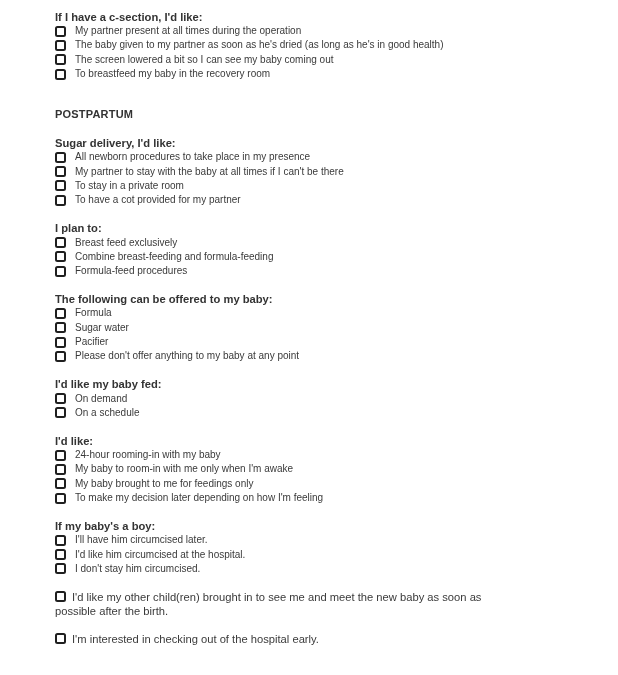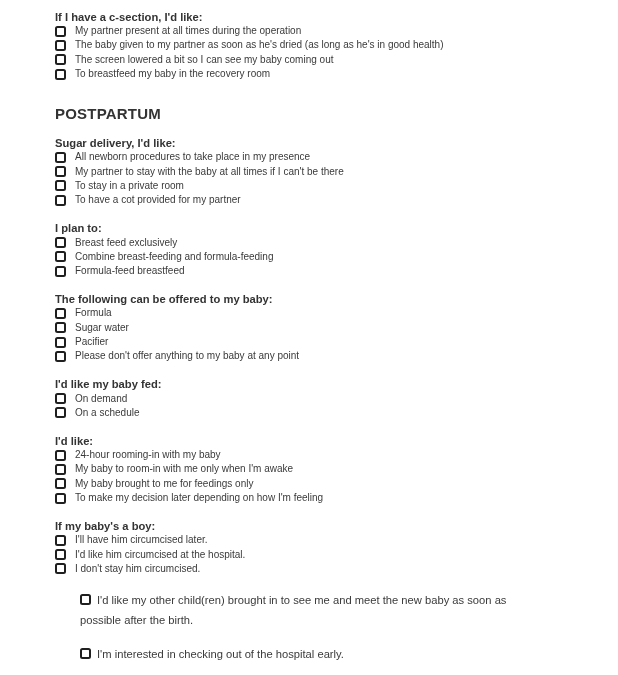--- a/index.html
+++ b/index.html
@@ -4,38 +4,38 @@
   <style>
     html, body { margin: 0; padding: 0; background: #ffffff; }
     body {
       width: 618px; height: 675px; overflow: hidden; position: relative;
       font-family: "Liberation Sans", sans-serif;
       color: #2b2b2b;
     }
     .page { position: absolute; left: 55px; top: 8px; width: 540px; }
     .group { margin: 0; }
     .section-title {
-      font-size: 15px; font-weight: bold; letter-spacing: 0.2px;
+      font-size: 11px; font-weight: bold; letter-spacing: 0.2px;
       color: #333; margin: 0; line-height: 14px;
     }
     .group-heading {
       font-size: 11.2px; font-weight: bold; color: #333;
       margin: 0; line-height: 14px; height: 14px;
     }
     .option {
       display: flex; align-items: center; height: 14.3px;
       font-size: 10px; line-height: 14px; color: #3a3a3a;
     }
     .checkbox {
       box-sizing: border-box; width: 11px; height: 11px; flex: 0 0 11px;
       border: 2px solid #1f1f1f; border-radius: 2.5px;
       margin-right: 9px; background: #fff;
     }
     .single {
-      font-size: 11.2px; line-height: 20px; color: #3a3a3a; margin-left: 25px;
+      font-size: 11.2px; line-height: 14px; color: #3a3a3a;
     }
     .single .checkbox {
       display: inline-block; vertical-align: -1px; margin-right: 6px;
     }
   </style>
 </head>
 <body>
 
 <div class="page">
 
@@ -86,21 +86,21 @@
     <div class="option">
       <span class="checkbox"></span>
       <span>Breast feed exclusively</span>
     </div>
     <div class="option">
       <span class="checkbox"></span>
       <span>Combine breast-feeding and formula-feeding</span>
     </div>
     <div class="option">
       <span class="checkbox"></span>
-      <span>Formula-feed breastfeed</span>
+      <span>Formula-feed procedures</span>
     </div>
   </div>
 
   <div class="group" style="margin-top:14px;">
     <p class="group-heading">The following can be offered to my baby:</p>
     <div class="option">
       <span class="checkbox"></span>
       <span>Formula</span>
     </div>
     <div class="option">

